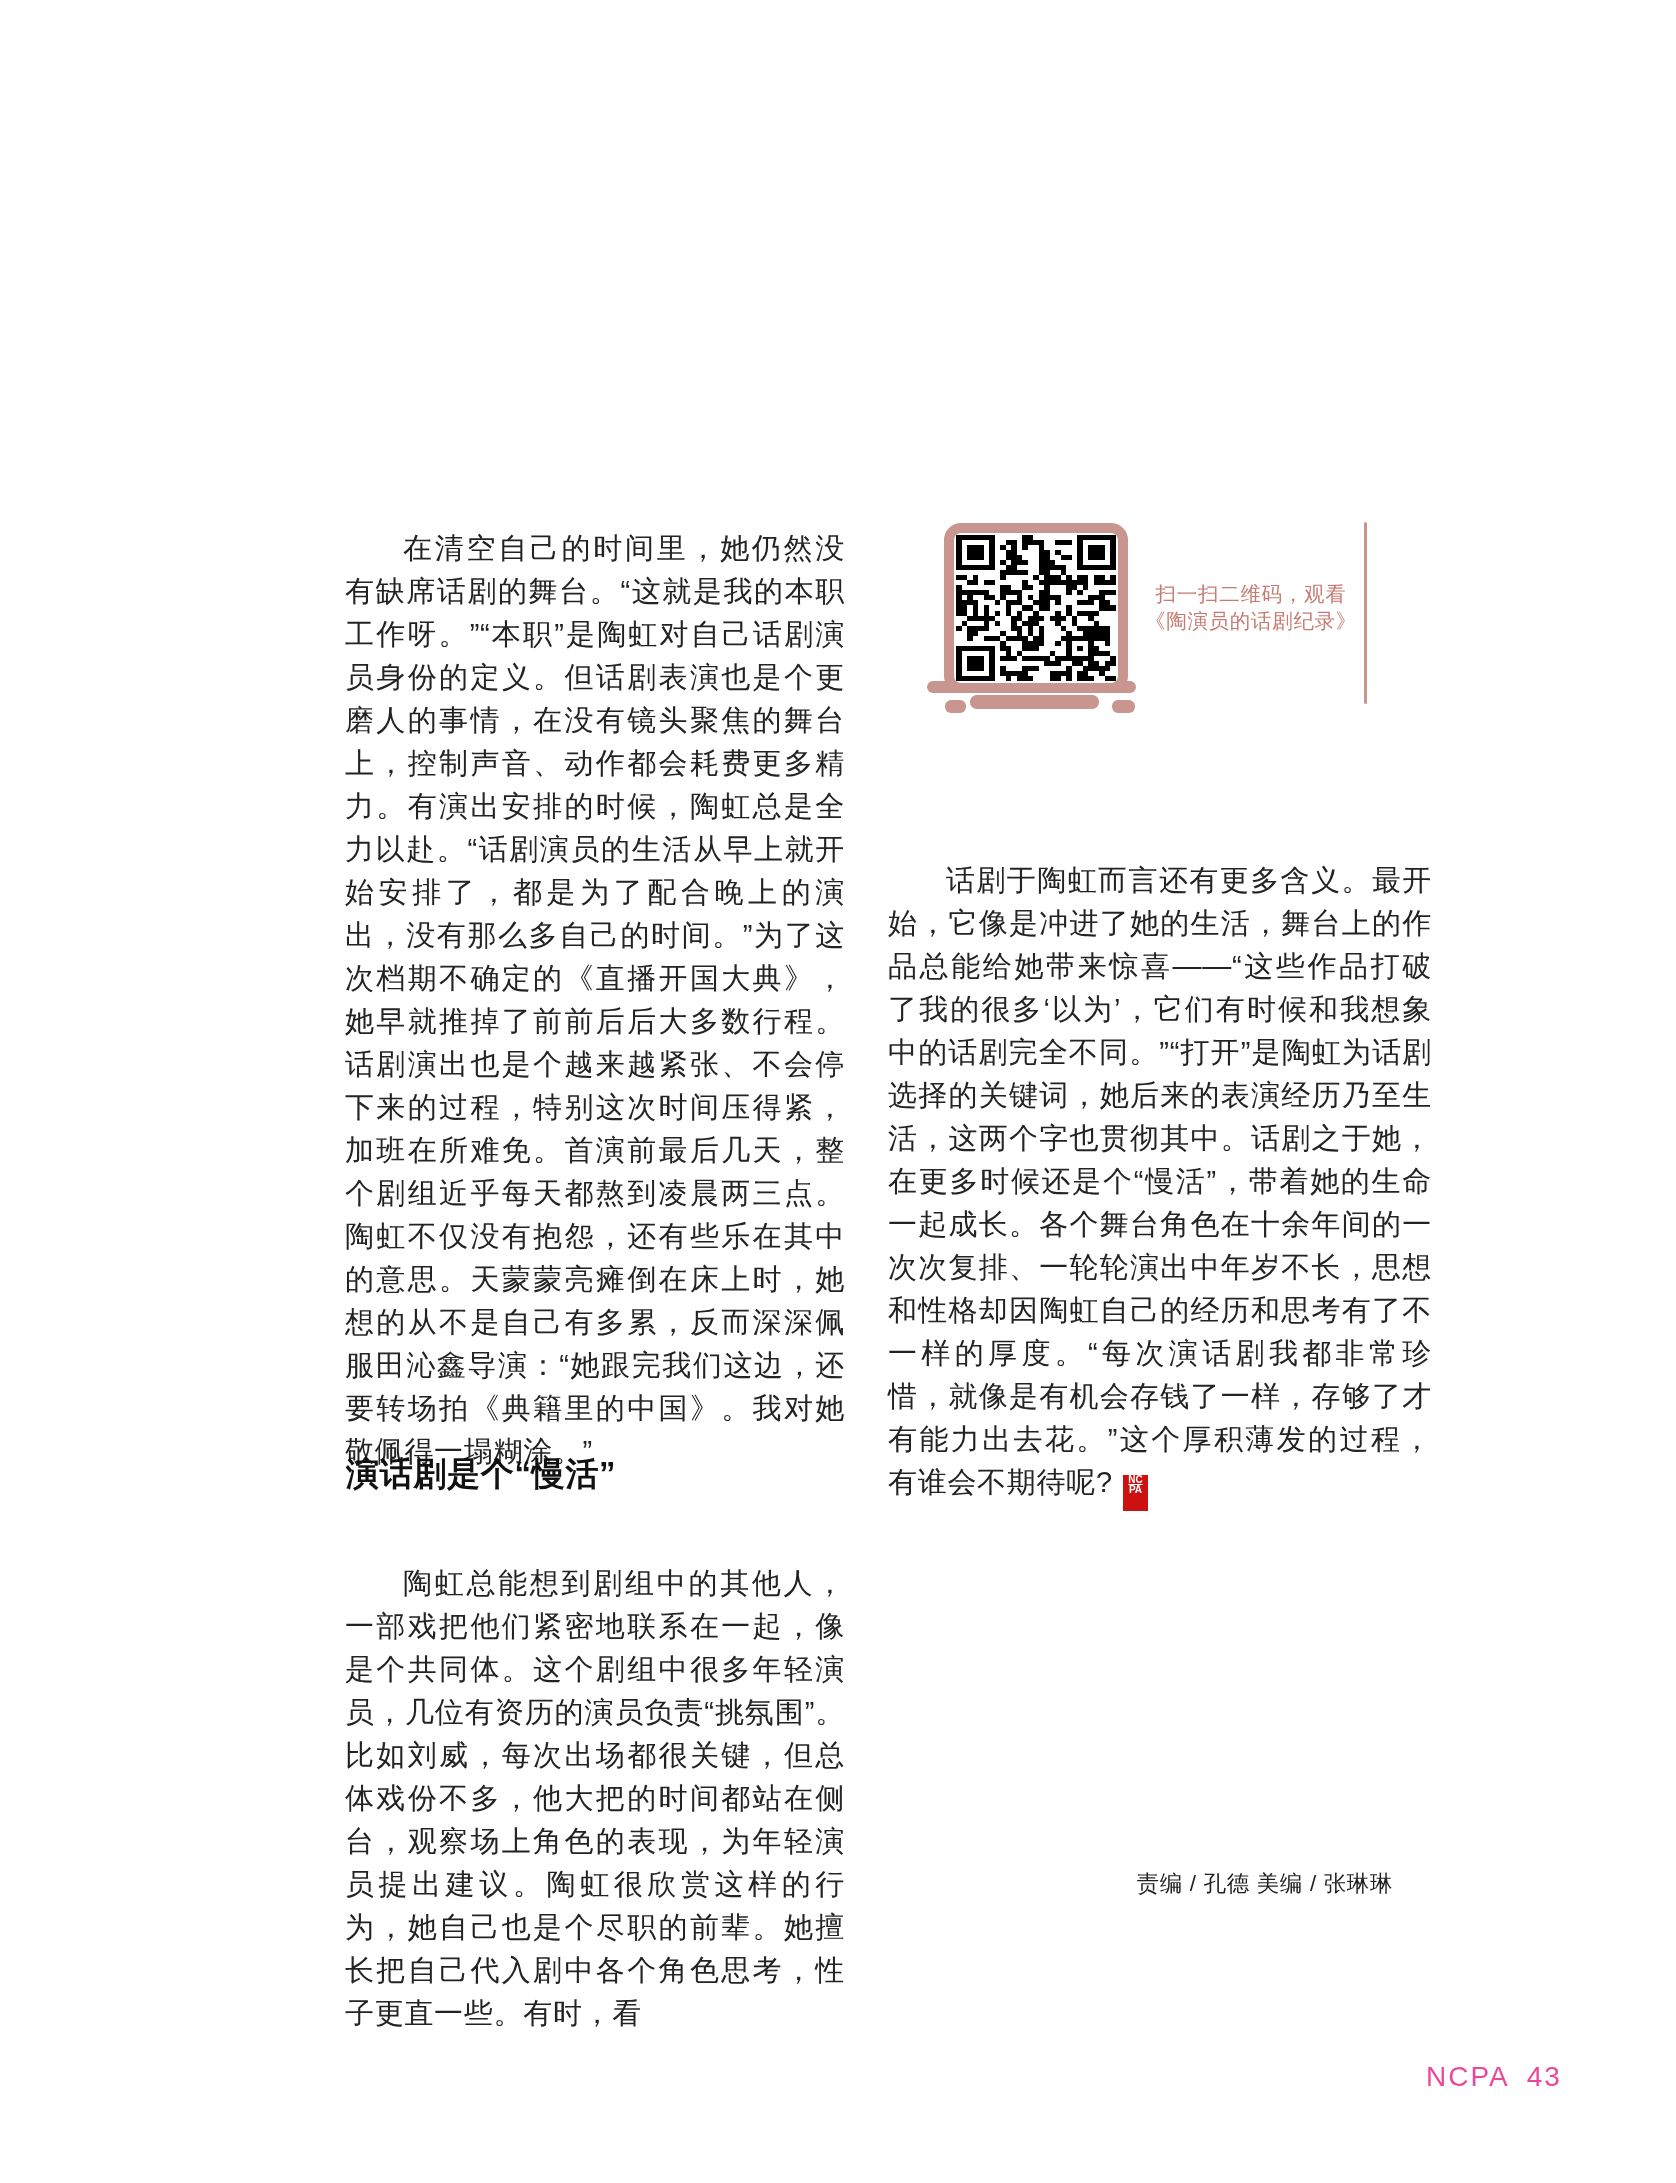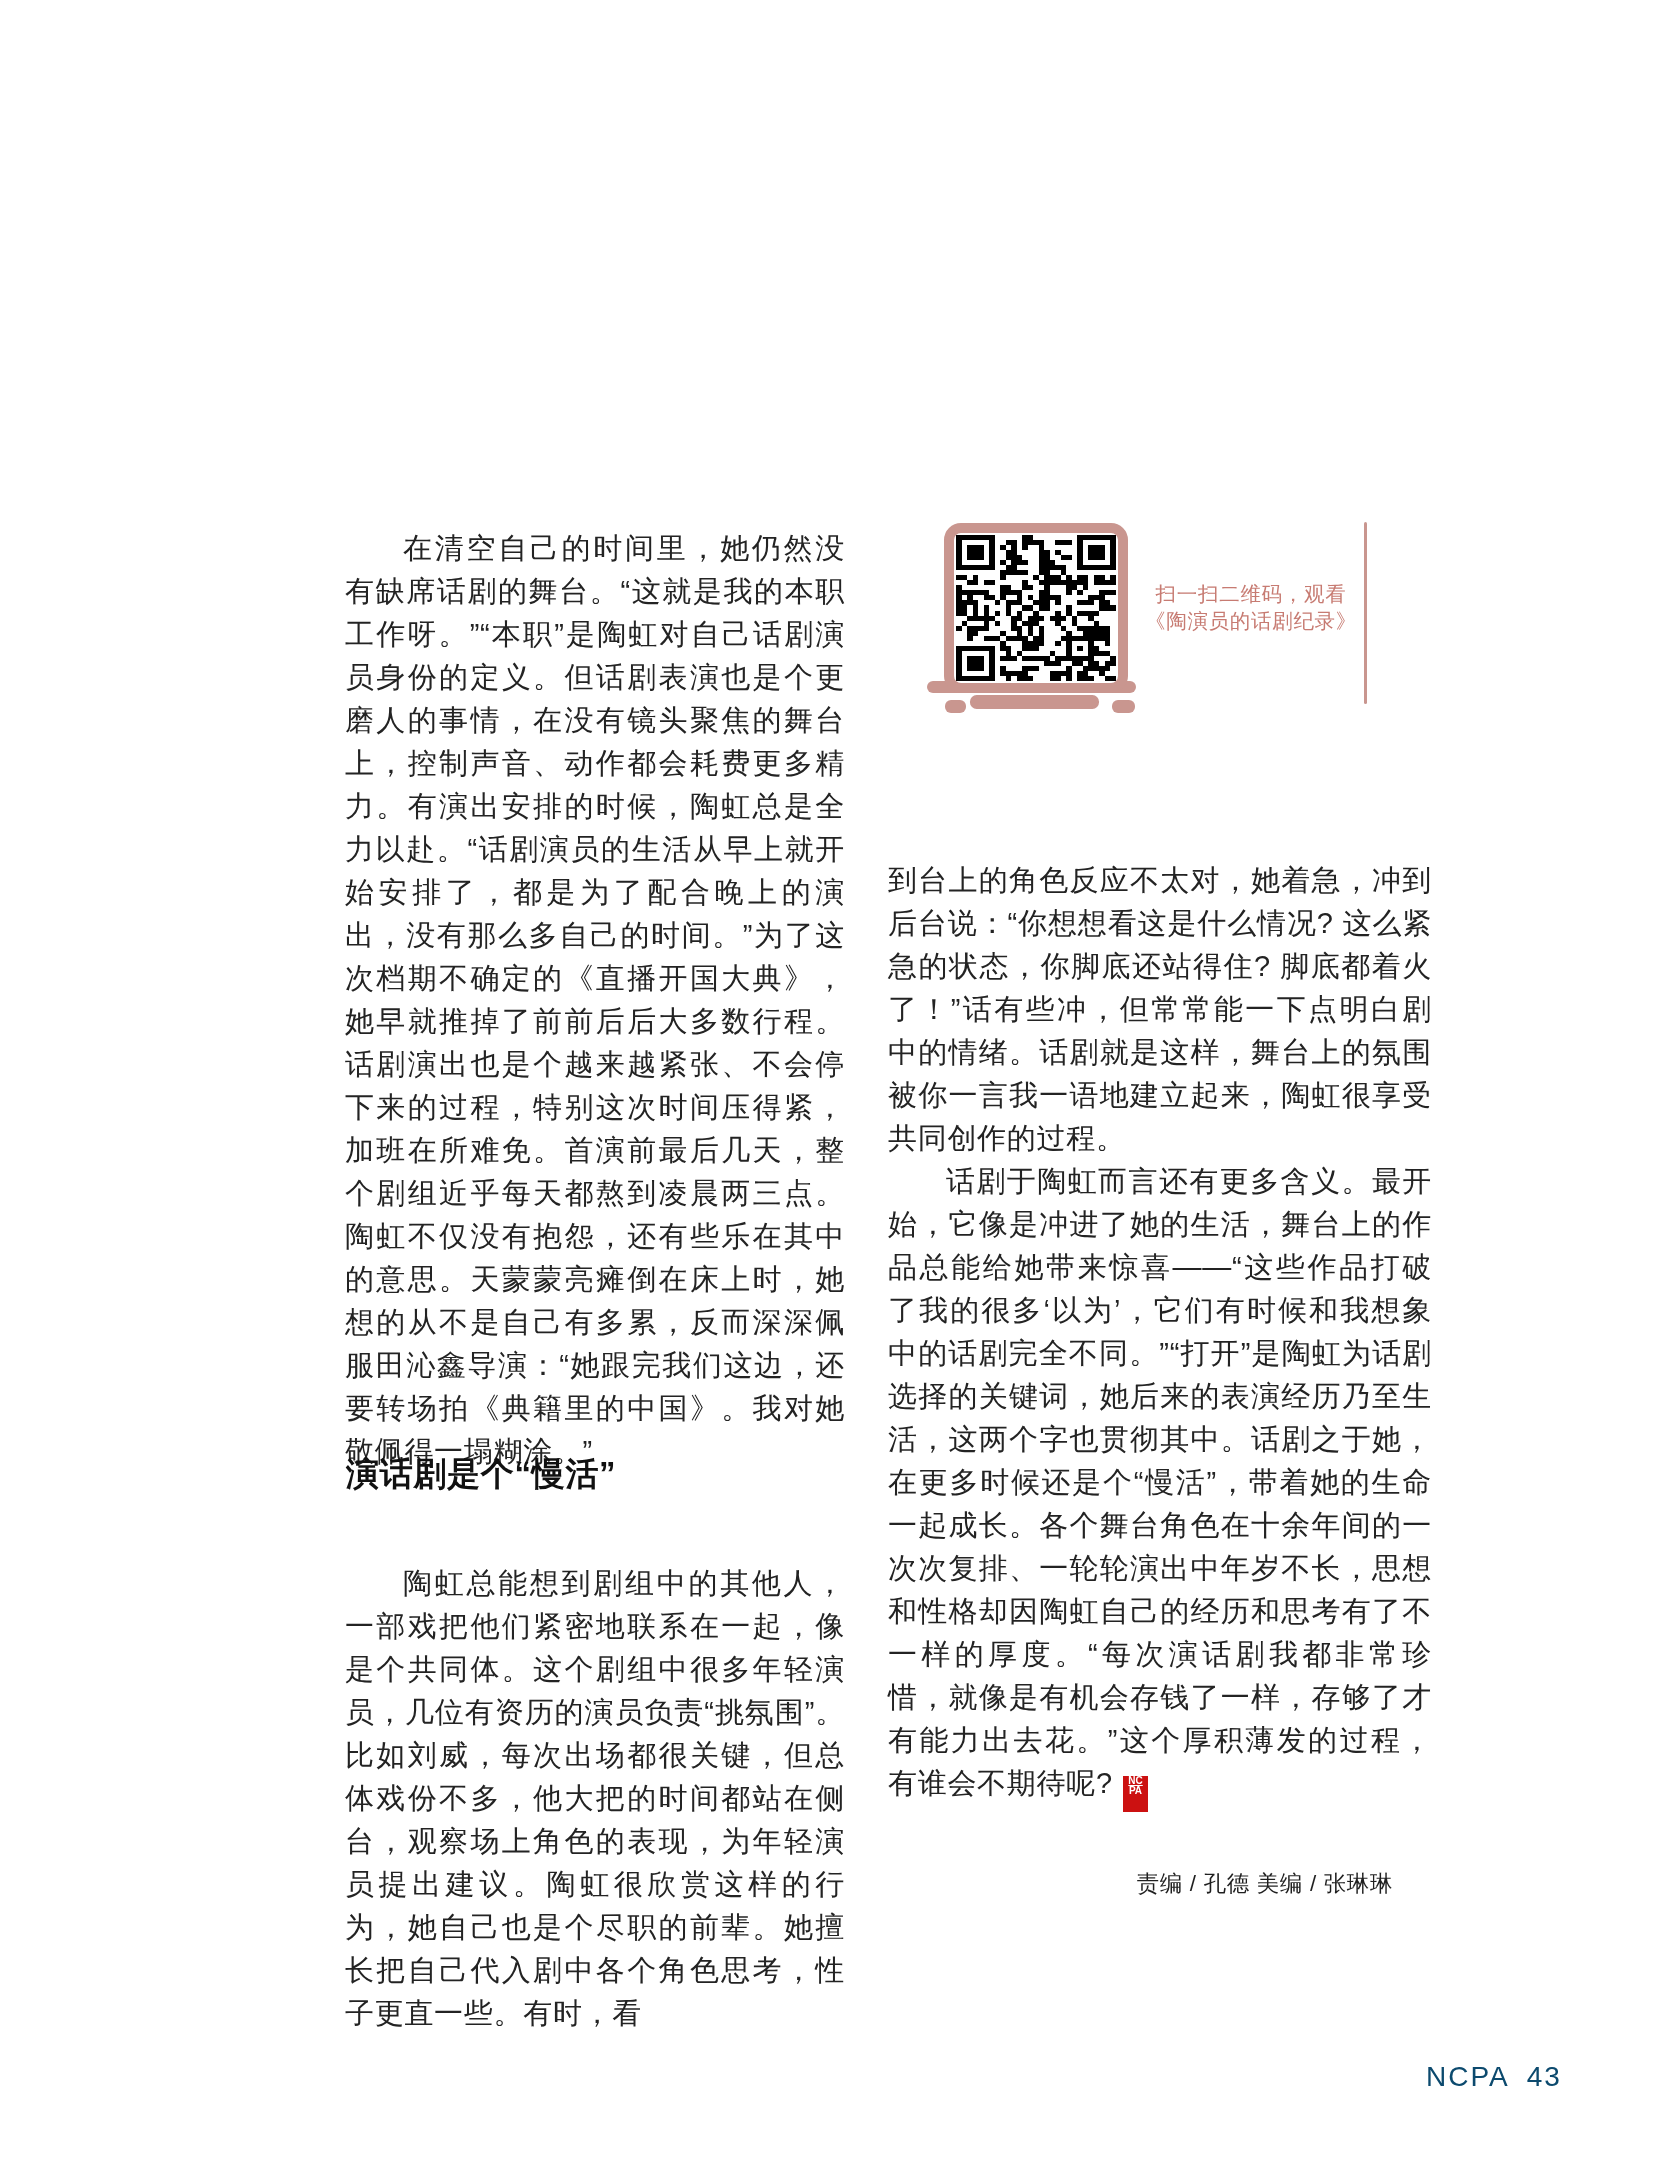--- a/index.html
+++ b/index.html
@@ -57,21 +57,21 @@
     letter-spacing:0;text-indent:0;
   }
   .ncpa-mark .t{display:block;text-decoration:underline;text-underline-offset:1.3px;}
   .ncpa-mark .b{display:block;}
 
   .credits{
     left:871px;top:1871px;width:515px;text-align:right;
     font-size:22.4px;line-height:26.4px;color:#1f1f1f;letter-spacing:0.7px;
   }
   .page-footer{
-    left:1419px;top:2061px;font-size:28px;line-height:32px;color:#0c4a6e;
+    left:1419px;top:2061px;font-size:28px;line-height:32px;color:#ec4899;
     letter-spacing:2px;white-space:nowrap;
   }
   .page-footer .num{margin-left:17px;}
 </style>
 </head>
 <body>
 
 <p class="abs body-text indent col-left p-left1">在清空自己的时间里，她仍然没有缺席话剧的舞台。“这就是我的本职工作呀。”“本职”是陶虹对自己话剧演员身份的定义。但话剧表演也是个更磨人的事情，在没有镜头聚焦的舞台上，控制声音、动作都会耗费更多精力。有演出安排的时候，陶虹总是全力以赴。“话剧演员的生活从早上就开始安排了，都是为了配合晚上的演出，没有那么多自己的时间。”为了这次档期不确定的《直播开国大典》，她早就推掉了前前后后大多数行程。话剧演出也是个越来越紧张、不会停下来的过程，特别这次时间压得紧，加班在所难免。首演前最后几天，整个剧组近乎每天都熬到凌晨两三点。陶虹不仅没有抱怨，还有些乐在其中的意思。天蒙蒙亮瘫倒在床上时，她想的从不是自己有多累，反而深深佩服田沁鑫导演：“她跟完我们这边，还要转场拍《典籍里的中国》。我对她敬佩得一塌糊涂。”</p>
 
 <h2 class="abs section-heading">演话剧是个“慢活”</h2>
@@ -422,21 +422,20 @@
 <div class="abs qr-bar qr-foot-right"></div>
 
 <div class="abs qr-caption">
   <div>扫一扫二维码，观看</div>
   <div>《陶演员的话剧纪录》</div>
 </div>
 
 <div class="abs v-divider"></div>
 
 <section class="abs body-text right-text">
-  <p>到台上的角色反应不太对，她着急，冲到后台说：“你想想看这是什么情况? 这么紧急的状态，你脚底还站得住? 脚底都着火了！”话有些冲，但常常能一下点明白剧中的情绪。话剧就是这样，舞台上的氛围被你一言我一语地建立起来，陶虹很享受共同创作的过程。</p>
   <p class="indent">
     <span>话剧于陶虹而言还有更多含义。最开始，它像是冲进了她的生活，舞台上的作品总能给她带来惊喜——“这些作品打破了我的很多‘以为’，它们有时候和我想象中的话剧完全不同。”“打开”是陶虹为话剧选择的关键词，她后来的表演经历乃至生活，这两个字也贯彻其中。话剧之于她，在更多时候还是个“慢活”，带着她的生命一起成长。各个舞台角色在十余年间的一次次复排、一轮轮演出中年岁不长，思想和性格却因陶虹自己的经历和思考有了不一样的厚度。“每次演话剧我都非常珍惜，就像是有机会存钱了一样，存够了才有能力出去花。”这个厚积薄发的过程，有谁会不期待呢?</span><span class="ncpa-mark"><span class="t">NC</span><span class="b">PA</span></span>
   </p>
 </section>
 
 <div class="abs credits">责编 / 孔德  美编 / 张琳琳</div>
 
 <div class="abs page-footer">
   <span>NCPA</span><span class="num">43</span>
 </div>

